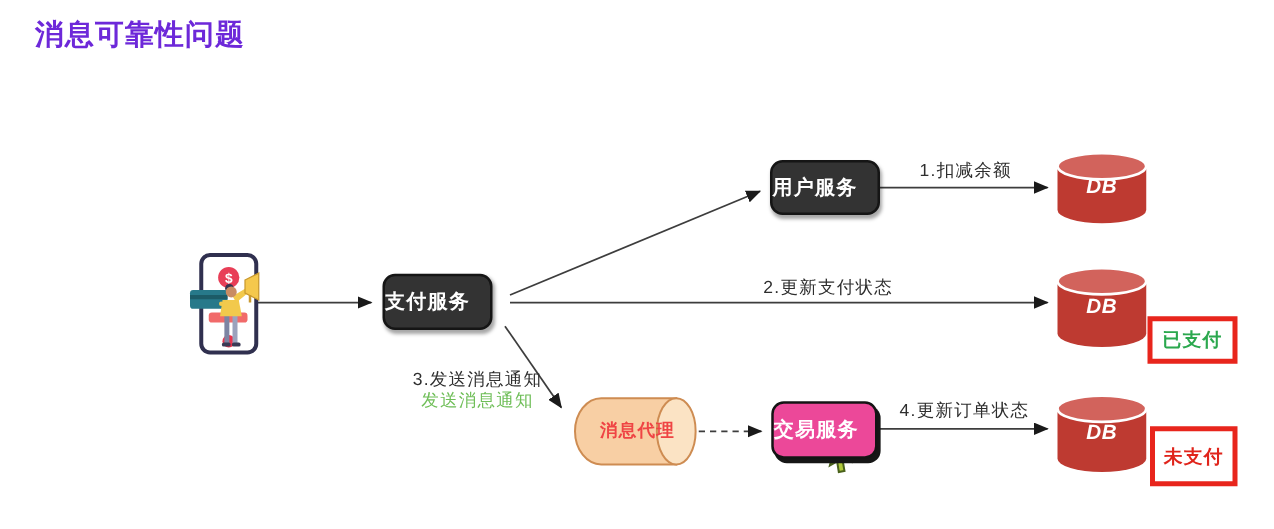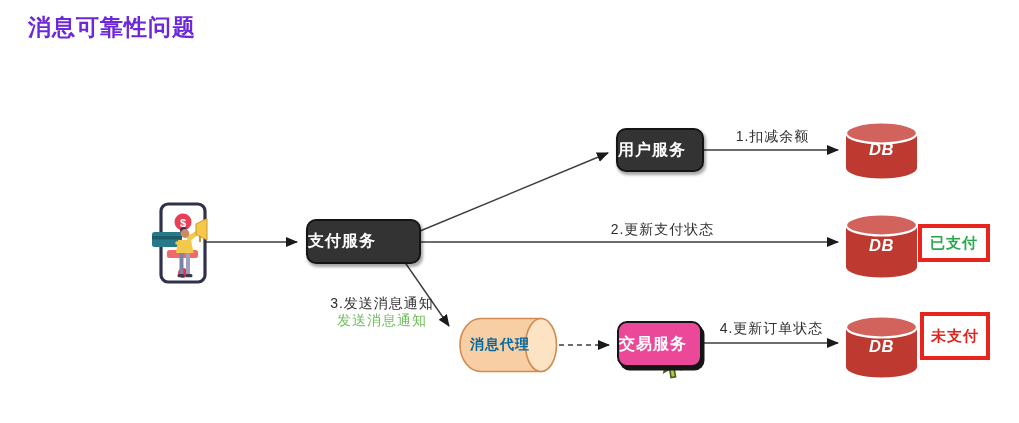--- a/index.html
+++ b/index.html
@@ -11,49 +11,50 @@
     font-size:23px; font-weight:bold; color:#6d28d9; letter-spacing:1px;
   }
   svg.overlay { position:absolute; left:0; top:0; width:1019px; height:423px; }
 
   .node {
     position:absolute; display:flex; align-items:center; justify-content:flex-start;
     background:#333333; color:#ffffff; font-size:16px; font-weight:bold;
     border:2px solid #151515; border-radius:10px; letter-spacing:1px;
     box-shadow:1.5px 2.5px 3px rgba(0,0,0,0.35);
   }
-  .node-payment { left:306px; top:219px; width:115px; height:45px; }
+  .node-payment { left:306px; top:219px; width:88px; height:45px; }
   .node-user    { left:616px; top:128px; width:88px;  height:44px; }
   .node-transaction {
     left:617px; top:321px; width:85px; height:46px;
     background:#ec4899; border:2px solid #141414; box-shadow:2.5px 3.5px 0 #161616;font-family:Liberation Serif, serif;
   }
   .broker-label {
-    position:absolute; left:460px; top:336px; width:80px; text-align:center;
-    font-size:14px; font-weight:600; color:#0369a1; letter-spacing:1px;
+    position:absolute; left:460px; top:336px; width:80px; text-align:right;
+    font-size:14px; font-weight:600; color:#ef4444; letter-spacing:1px;
   }
   .edge-label {
     position:absolute; font-size:14px; color:#2e2e2e; text-align:center; letter-spacing:1px;
   }
   .edge-label.step1 { left:700px; top:128px; width:145px; }
   .edge-label.step2 { left:590px; top:221px; width:145px; }
   .edge-label.step3 { left:318px; top:295px; width:128px; }
   .edge-label.step3-sub { left:318px; top:312px; width:128px; color:#6FBE58; }
   .edge-label.step4 { left:699px; top:320px; width:145px; }
   .db-label {
     position:absolute; left:846px; width:71px; text-align:center;
     color:#ffffff; font-size:16.5px; font-weight:bold; letter-spacing:0.5px;font-style:italic;
   }
   .db-label.db1 { top:140px; }
   .db-label.db2 { top:236px; }
   .db-label.db3 { top:337px; }
   .badge {
     position:absolute; display:flex; align-items:center; justify-content:center;
     background:#ffffff; border:4px solid #E8251C; font-size:15px; font-weight:bold;
     letter-spacing:1px;
+    margin-top:29px;
   }
   .badge-paid   { left:918px; top:224px; width:72px; height:38px; color:#2BA84E; }
   .badge-unpaid { left:920px; top:312px; width:70px; height:48px; color:#E0241B; }
 </style>
 </head>
 <body>
 
 <div class="stage">
 
   <div class="page-title">消息可靠性问题</div>

